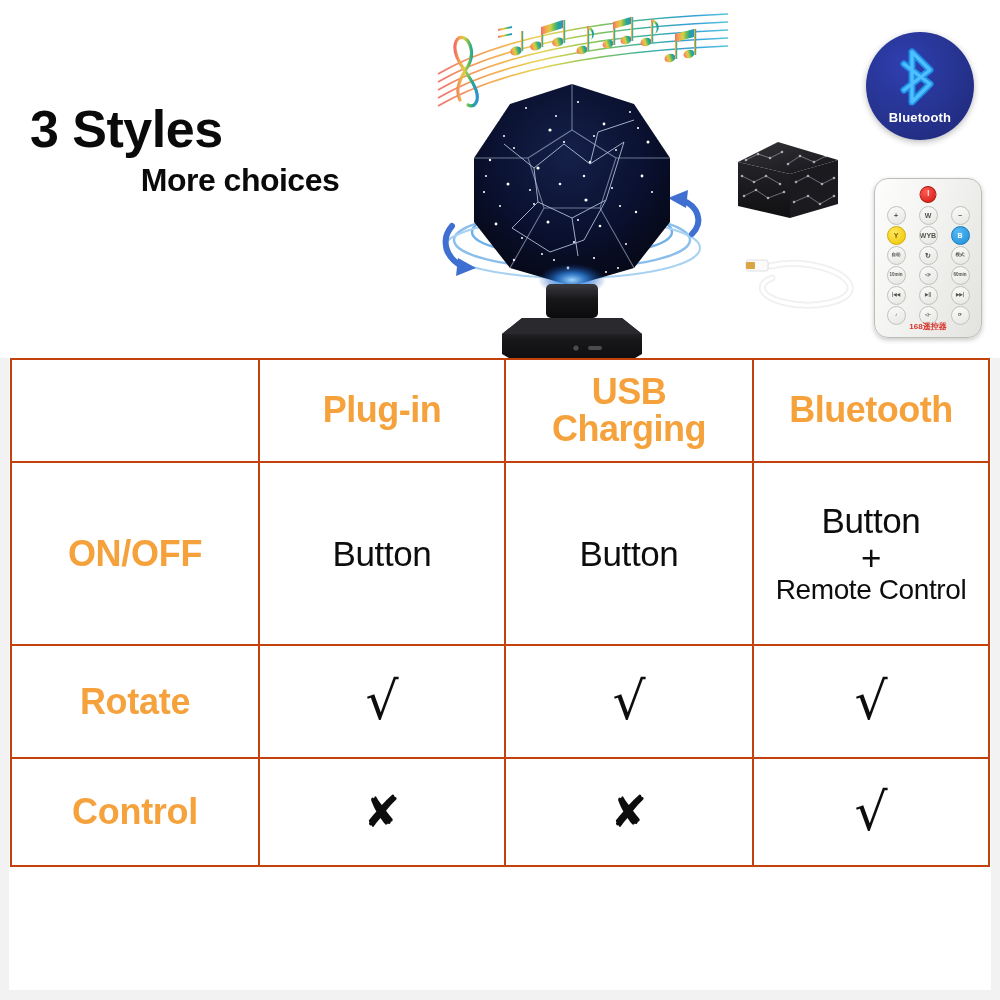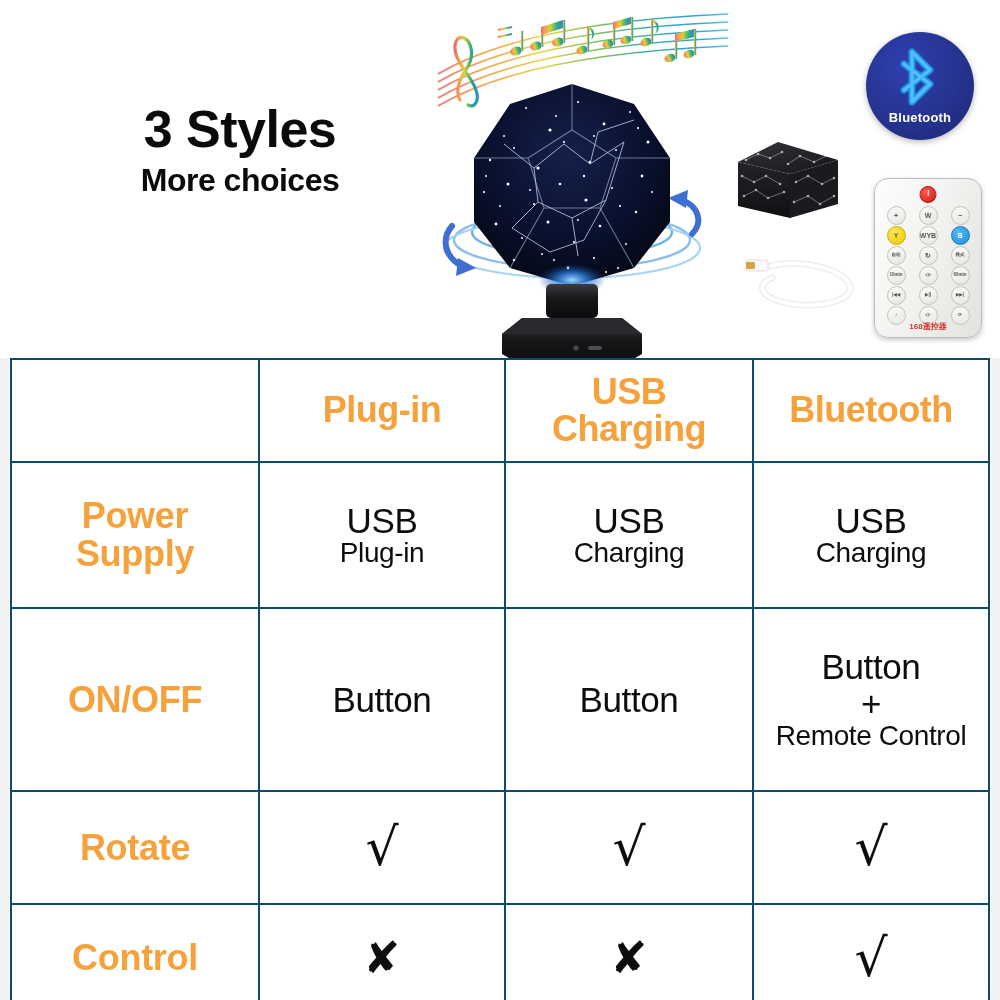--- a/index.html
+++ b/index.html
@@ -55,21 +55,21 @@
     left: 30px;
     top: 98px;
     width: 420px;
     color: #0a0a0a;
     font-weight: bold;
     line-height: 1.22;
     letter-spacing: -0.5px;
   }
   .headline .line1 {
     font-size: 52px;
-    text-align: center;
+    text-align: left;
     white-space: nowrap;
   }
   .headline .line2 {
     font-size: 32px;
     text-align: center;
     white-space: nowrap;
   }
 
   
   .music-staff {
@@ -222,21 +222,21 @@
   .spec-table {
     position: absolute;
     left: 10px;
     top: 358px;
     width: 978px;
     border-collapse: collapse;
     table-layout: fixed;
     background: #ffffff;
   }
   .spec-table td, .spec-table th {
-    border: 2px solid #0c4a6e;
+    border: 2px solid #c2410c;
     text-align: center;
     vertical-align: middle;
     padding: 2px 4px;
     background: #ffffff;
   }
   .col-label  { width: 248px; }
   .col-plugin { width: 246px; }
   .col-usb    { width: 248px; }
   .col-bt     { width: 236px; }
 
@@ -609,44 +609,20 @@
         </td>
         <td>
           <div class="hdr-text">USB
 Charging</div>
         </td>
         <td>
           <div class="hdr-text">Bluetooth</div>
         </td>
       </tr>
 
-      <tr class="r-power">
-        <td>
-          <div class="row-label">Power
-Supply</div>
-        </td>
-        <td>
-          <div class="cell-text">
-            <span>USB</span>
-            <span class="sub">Plug-in</span>
-          </div>
-        </td>
-        <td>
-          <div class="cell-text">
-            <span>USB</span>
-            <span class="sub">Charging</span>
-          </div>
-        </td>
-        <td>
-          <div class="cell-text">
-            <span>USB</span>
-            <span class="sub">Charging</span>
-          </div>
-        </td>
-      </tr>
 
       <tr class="r-onoff">
         <td>
           <div class="row-label">ON/OFF</div>
         </td>
         <td>
           <div class="cell-text">Button</div>
         </td>
         <td>
           <div class="cell-text">Button</div>

